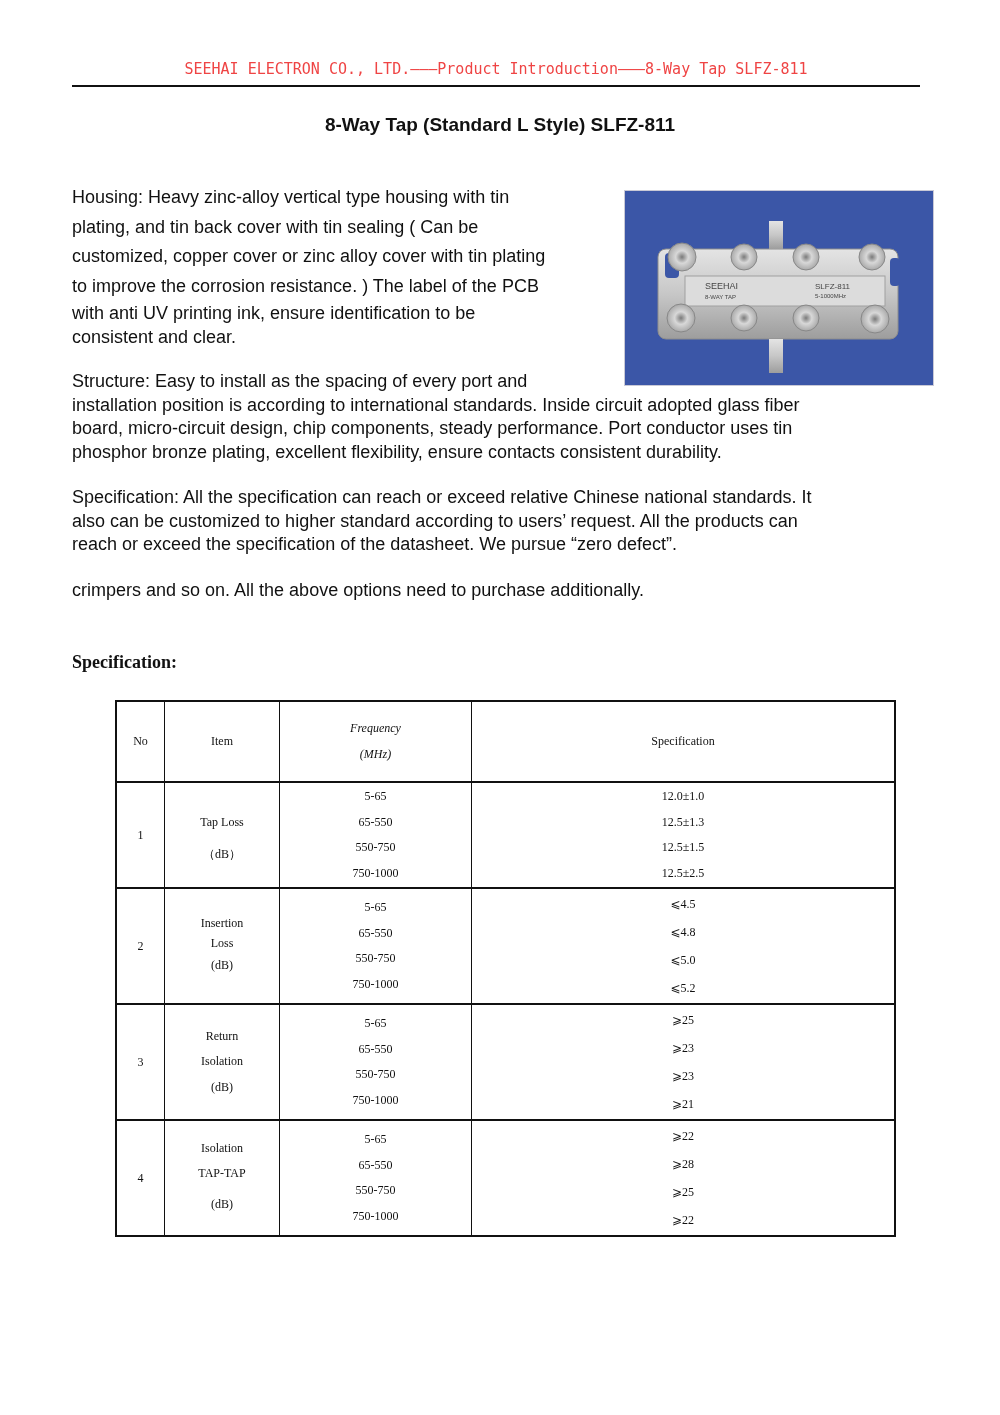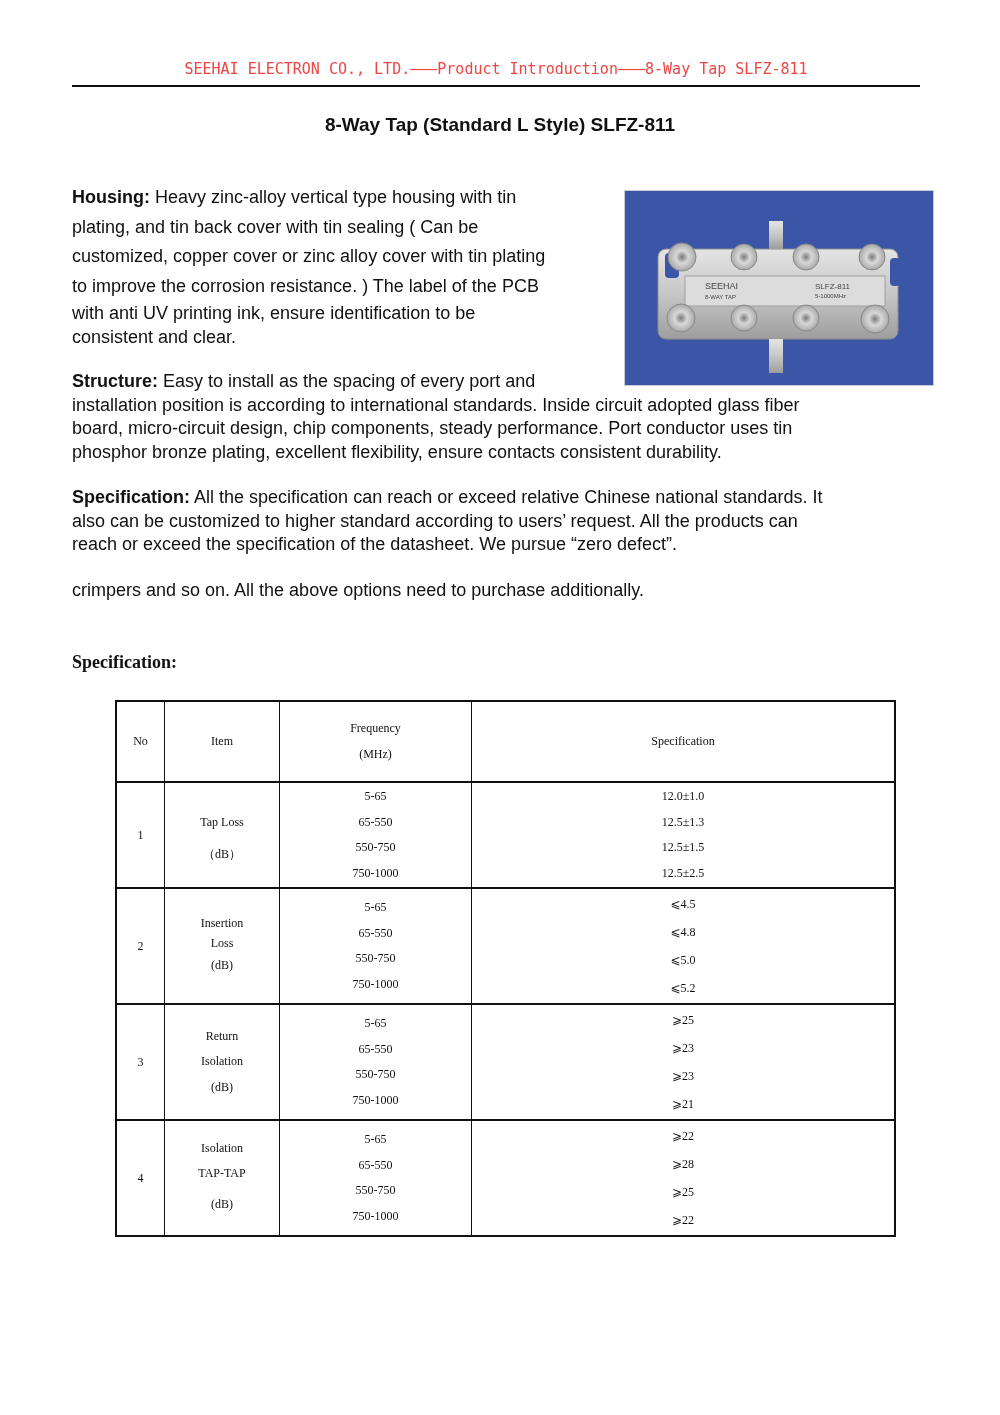--- a/index.html
+++ b/index.html
@@ -3,28 +3,28 @@
 <meta charset="utf-8">
 <style>
   html, body { margin:0; padding:0; background:#ffffff; }
   body { width:1000px; height:1415px; position:relative; overflow:hidden; color:#111; }
   .header { position:absolute; left:72px; top:60px; width:848px; text-align:center;
     font-family:"DejaVu Sans Mono","Liberation Mono",monospace; font-size:15px; letter-spacing:0px; color:#ef4444; }
   .header-rule { position:absolute; left:72px; top:85px; width:848px; height:2px; background:#111; }
   .title { position:absolute; left:0; top:114px; width:1000px; text-align:center;
     font-family:"Liberation Sans",sans-serif; font-size:19px; font-weight:bold; }
   .para { position:absolute; left:72px; font-family:"Liberation Sans",sans-serif; font-size:18px; line-height:23.5px; }
-  .para b { font-weight:bold; }
+  .para b { font-weight:normal; }
   .photo { position:absolute; left:624px; top:190px; width:308px; height:194px; background:#fde047; border:1px solid #c9c9d6; overflow:hidden; }
   .spec-heading { position:absolute; left:72px; top:652px; font-family:"Liberation Serif",serif; font-size:18px; font-weight:bold; }
   table.spec { position:absolute; left:115px; top:700px; border-collapse:collapse;
     font-family:"Liberation Serif",serif; font-size:12px; border:2px solid #111; }
   table.spec td, table.spec th { border:1px solid #111; text-align:center; vertical-align:middle; font-weight:normal; }
   table.spec tr.grp td { border-top:2px solid #111; }
-  .col-no { width:45px; } .col-item { width:112px; } .col-freq { width:189px; } .col-spec { width:420px; }
+  .col-no { width:45px; } .col-item { width:112px; } .col-freq { width:189px;font-style:italic; } .col-spec { width:420px; }
   .stack div { line-height:25.5px; }
   .hdr-cell { height:77px; }
   .row1 { height:106px; } .rowN { height:116px; }
 </style>
 </head>
 <body>
 
 <div class="header">SEEHAI ELECTRON CO., LTD.———Product Introduction———8-Way Tap SLFZ-811</div>
 <div class="header-rule"></div>
 

